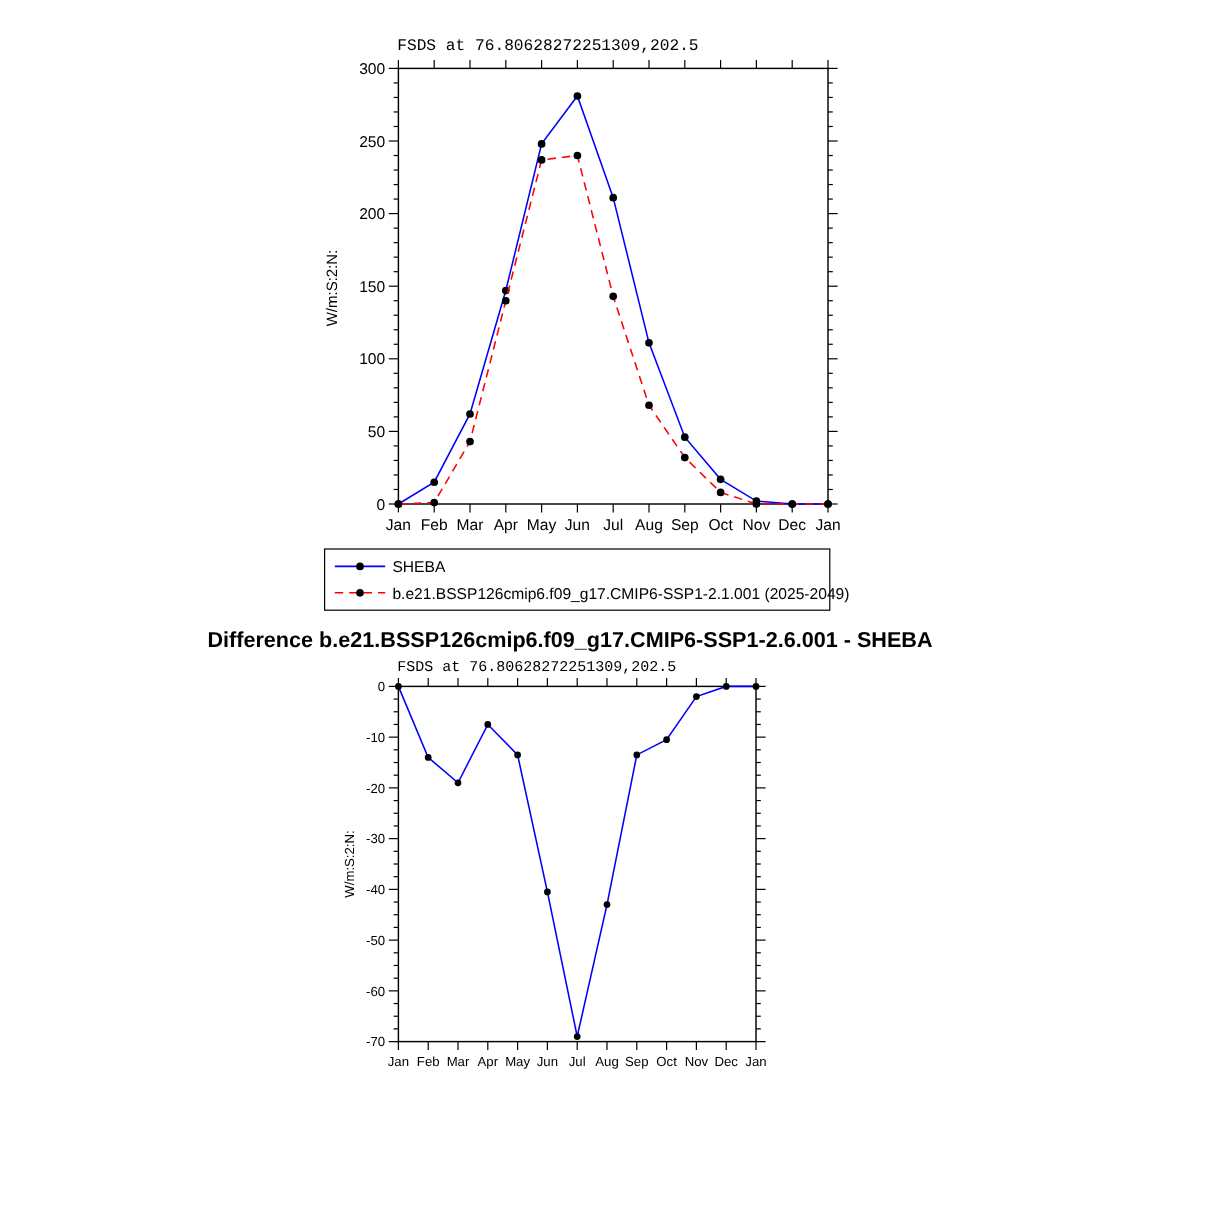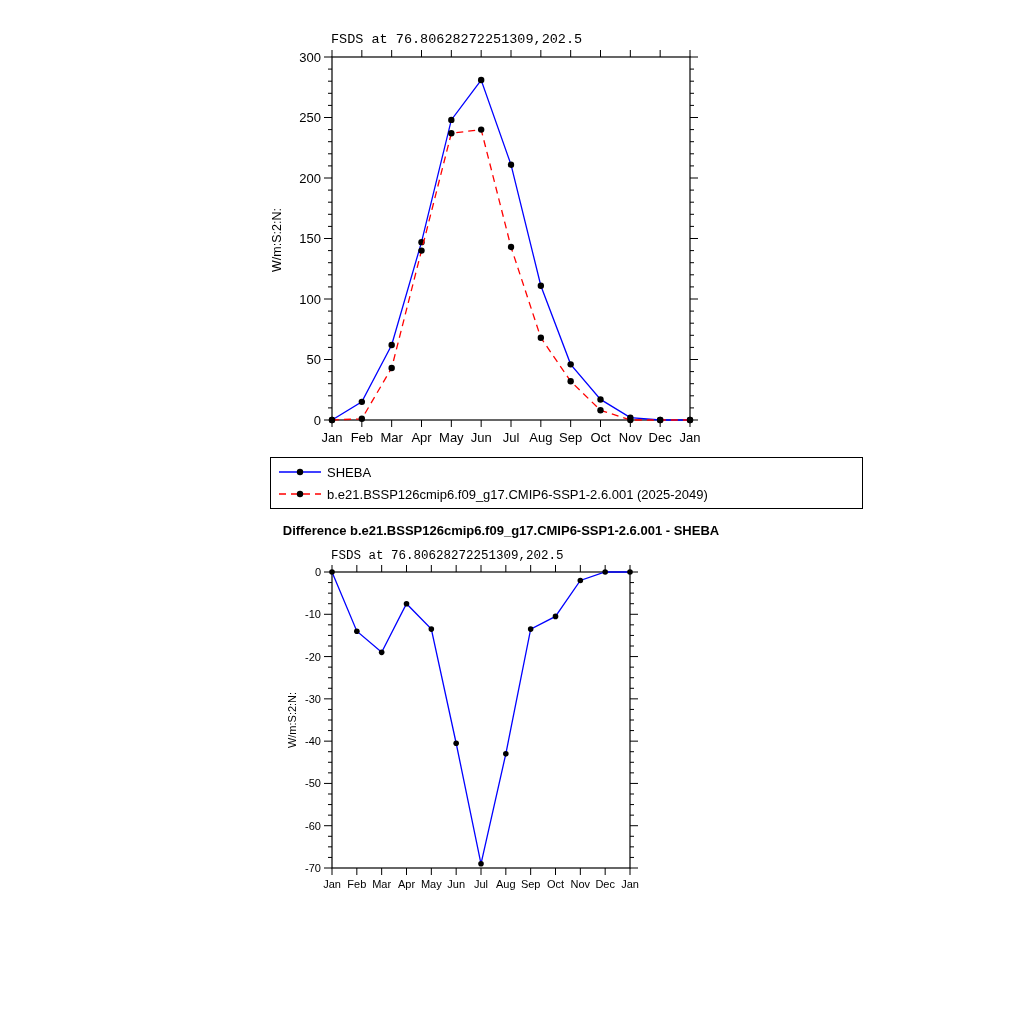--- a/index.html
+++ b/index.html
@@ -18,40 +18,40 @@
     pointer-events: none;
   }
   svg text { font-family: "Liberation Sans", sans-serif; fill: #000; }
   .chart-title {
     position: absolute;
     font-weight: bold;
     white-space: nowrap;
     transform: translateX(-50%);
   }
   #title1 { left: 512px; top: 5px; font-size: 15.5px; }
-  #title2 { left: 501px; top: 523px; font-size: 13px; }
+  #title2 { left: 475px; top: 523px; font-size: 18px; }
   .chart-subtitle {
     position: absolute;
     white-space: nowrap;
     font-family: Liberation Mono, monospace;
   }
   #sub1 { left: 331px; top: 32px; font-size: 13.5px; }
   #sub2 { left: 331px; top: 549px; font-size: 12.5px; }
   .y-axis-label {
     position: absolute;
     white-space: nowrap;
     transform: translate(-50%, -50%) rotate(-90deg);
   }
   #ylab1 { left: 277px; top: 240px; font-size: 12.5px; }
   #ylab2 { left: 292px; top: 720px; font-size: 11px; }
   .legend {
     position: absolute;
     left: 270px;
     top: 457px;
-    width: 593px;
+    width: 422px;
     box-sizing: border-box;
     border: 1px solid #000;
     background: #fff;
     padding: 3px 4px 3px 6px;
   }
   .legend-row {
     display: flex;
     align-items: center;
     height: 22px;
   }
@@ -336,21 +336,21 @@
           <line x1="2" y1="7" x2="44" y2="7" stroke="#0000ff" stroke-width="1.3"></line>
           <circle cx="23" cy="7" r="3.2" fill="#000000"></circle>
         </svg>
       <span class="legend-label">SHEBA</span>
     </div>
     <div class="legend-row">
       <svg id="sample2" class="legend-sample" width="46" height="14">
           <line x1="2" y1="7" x2="44" y2="7" stroke="#ff0000" stroke-width="1.3" stroke-dasharray="7,5"></line>
           <circle cx="23" cy="7" r="3.2" fill="#000000"></circle>
         </svg>
-      <span class="legend-label">b.e21.BSSP126cmip6.f09_g17.CMIP6-SSP1-2.6.001 (2025-2049)</span>
+      <span class="legend-label">b.e21.BSSP126cmip6.f09_g17.CMIP6-SSP1-2.1.001 (2025-2049)</span>
     </div>
   </div>
 
   <div id="title2" class="chart-title">Difference b.e21.BSSP126cmip6.f09_g17.CMIP6-SSP1-2.6.001 - SHEBA</div>
 
   <div id="sub2" class="chart-subtitle">FSDS at 76.80628272251309,202.5</div>
 
   <div id="ylab2" class="y-axis-label">W/m:S:2:N:</div>
 
 </div>

